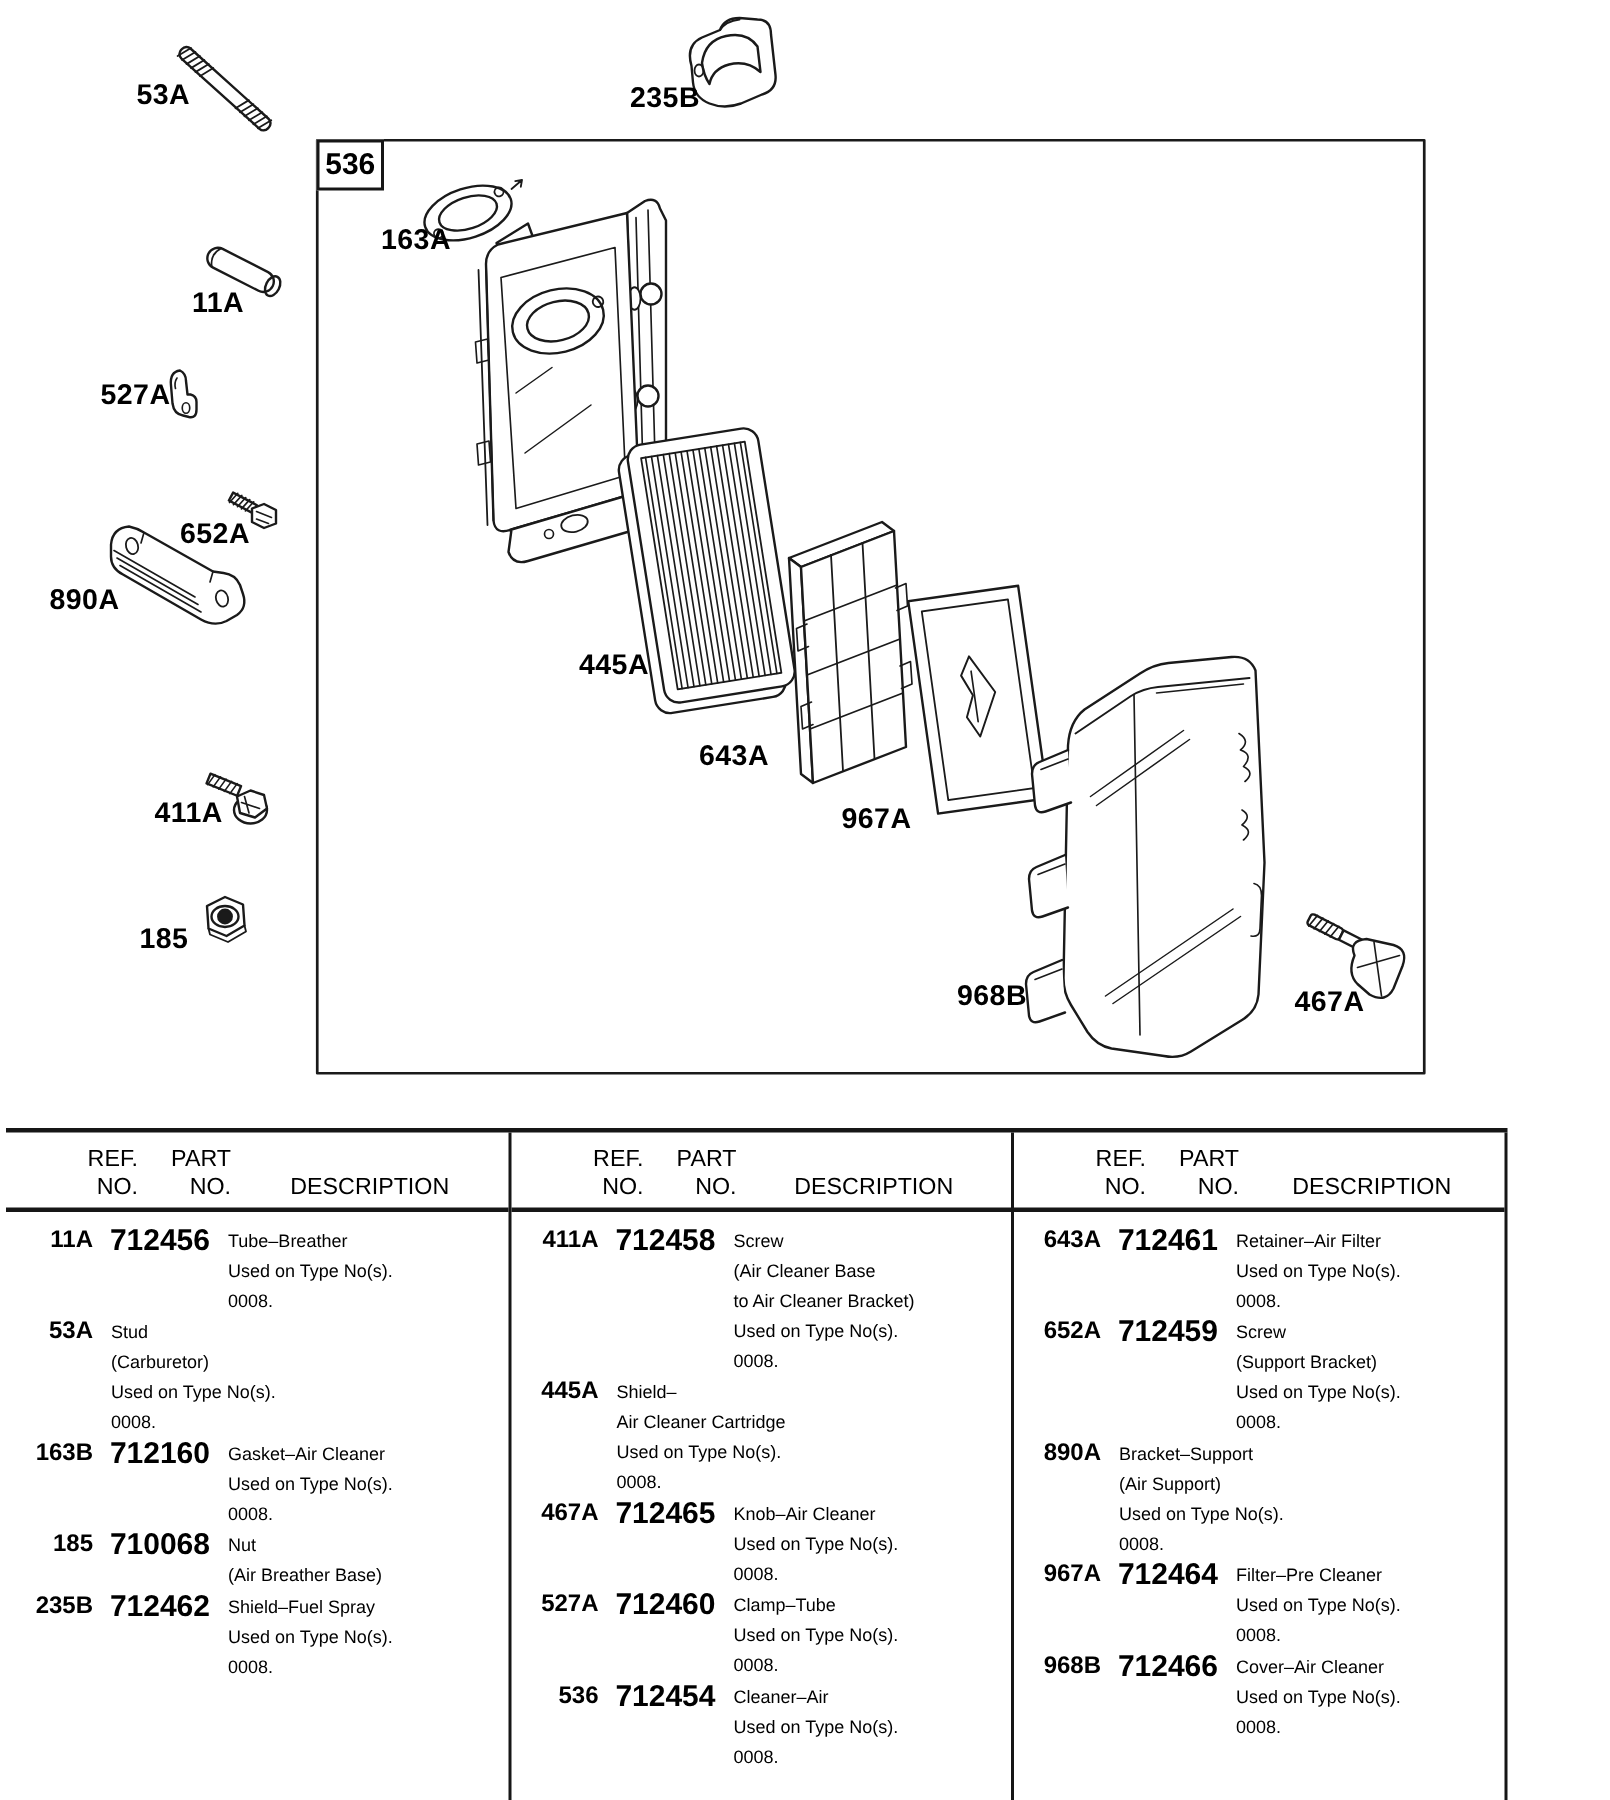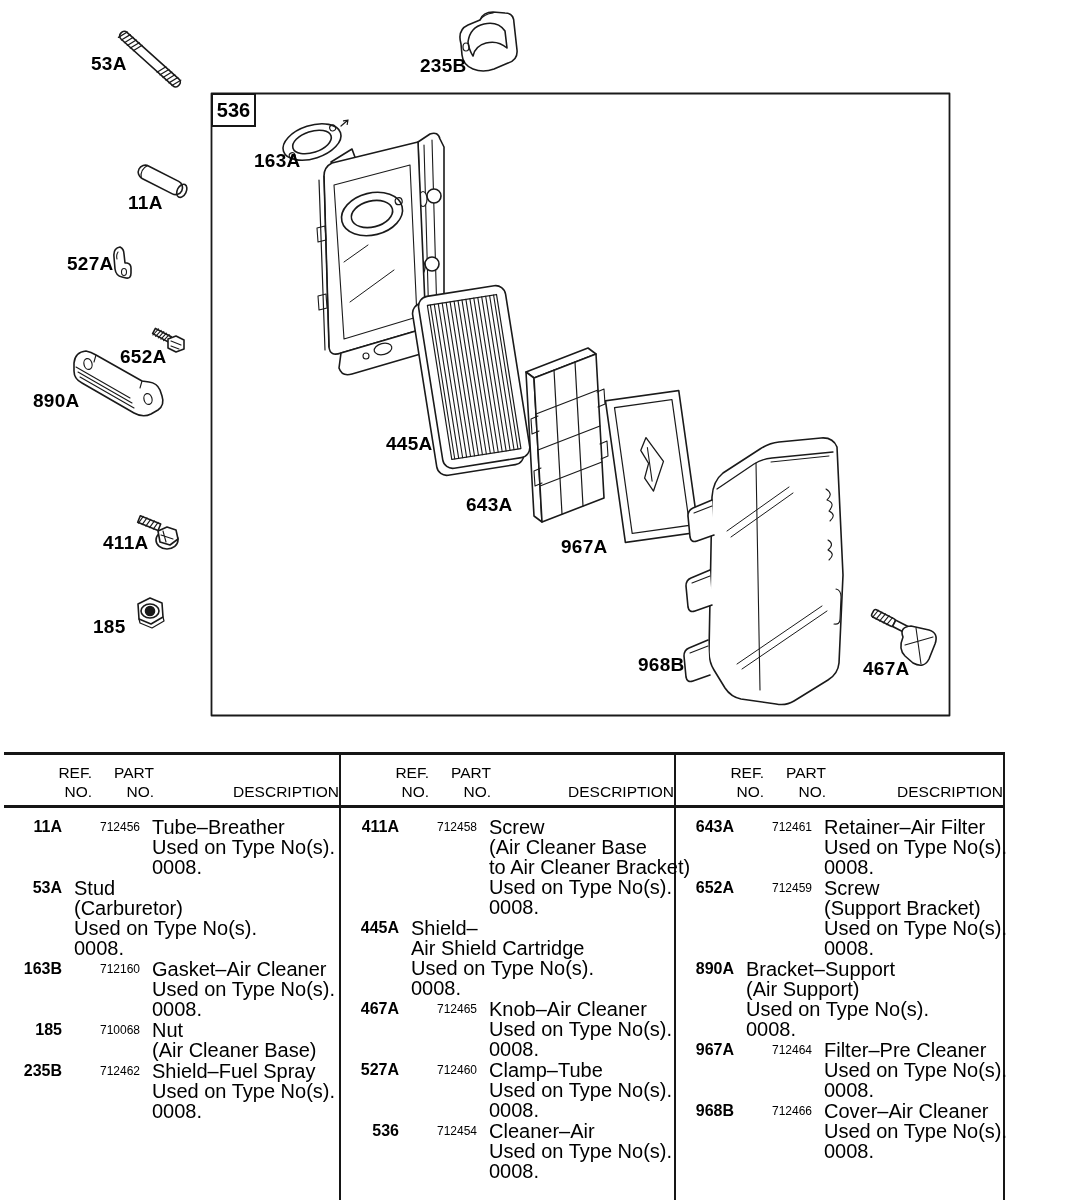--- a/index.html
+++ b/index.html
@@ -10,26 +10,26 @@
   .label-box{position:absolute;left:211px;top:93px;width:41px;height:30px;border:2px solid #161616;
              background:#fff;display:flex;align-items:center;justify-content:center;
              font-weight:bold;font-size:20px;z-index:3;}
   
   .parts-table{position:absolute;left:4px;top:752px;width:1001px;height:448px;
                border-top:3px solid #161616;display:grid;grid-template-columns:337px 335px 329px;}
   .t-col{border-right:2px solid #161616;min-width:0;}
   .t-header{height:43px;border-bottom:3px solid #161616;display:grid;
             grid-template-columns:88px 62px 1fr;align-items:end;padding:3px 0 4px;}
   .h-stack{text-align:right;font-size:15.5px;line-height:19px;}
-  .h-desc{text-align:right;font-size:15.5px;line-height:19px;}
+  .h-desc{text-align:center;font-size:15.5px;line-height:19px;}
   .t-body{padding-top:9px;}
   .table-entry{display:grid;grid-template-columns:58px 78px 1fr;margin-bottom:1px;}
   .cell-ref{text-align:right;font-weight:bold;font-size:16px;line-height:20px;}
-  .cell-part{text-align:right;font-weight:normal;font-size:12px;line-height:20px;}
-  .cell-desc{padding-left:12px;font-size:20px;line-height:20px;}
+  .cell-part{text-align:right;font-weight:bold;font-size:20px;line-height:20px;}
+  .cell-desc{padding-left:12px;font-size:12px;line-height:20px;}
   .desc-line{white-space:nowrap;}
 </style>
 </head>
 <body>
 
 <div class="page">
 
   <svg class="art" width="1073" height="745" viewBox="0 0 1073 745" fill="none" stroke="#1a1a1a" stroke-width="1.6" stroke-linecap="round" stroke-linejoin="round">
 
     <rect x="211.5" y="93.5" width="738" height="622" stroke-width="1.8"></rect>
@@ -231,21 +231,21 @@
               <div class="desc-line">Gasket–Air Cleaner</div>
               <div class="desc-line">Used on Type No(s).</div>
               <div class="desc-line">0008.</div>
             </div>
           </div>
           <div class="table-entry">
             <div class="cell-ref">185</div>
             <div class="cell-part">710068</div>
             <div class="cell-desc">
               <div class="desc-line">Nut</div>
-              <div class="desc-line">(Air Cleaner Base)</div>
+              <div class="desc-line">(Air Breather Base)</div>
             </div>
           </div>
           <div class="table-entry">
             <div class="cell-ref">235B</div>
             <div class="cell-part">712462</div>
             <div class="cell-desc">
               <div class="desc-line">Shield–Fuel Spray</div>
               <div class="desc-line">Used on Type No(s).</div>
               <div class="desc-line">0008.</div>
             </div>
@@ -273,21 +273,21 @@
               <div class="desc-line">(Air Cleaner Base</div>
               <div class="desc-line">to Air Cleaner Bracket)</div>
               <div class="desc-line">Used on Type No(s).</div>
               <div class="desc-line">0008.</div>
             </div>
           </div>
           <div class="table-entry">
             <div class="cell-ref">445A</div>
             <div class="cell-desc">
               <div class="desc-line">Shield–</div>
-              <div class="desc-line">Air Shield Cartridge</div>
+              <div class="desc-line">Air Cleaner Cartridge</div>
               <div class="desc-line">Used on Type No(s).</div>
               <div class="desc-line">0008.</div>
             </div>
           </div>
           <div class="table-entry">
             <div class="cell-ref">467A</div>
             <div class="cell-part">712465</div>
             <div class="cell-desc">
               <div class="desc-line">Knob–Air Cleaner</div>
               <div class="desc-line">Used on Type No(s).</div>

